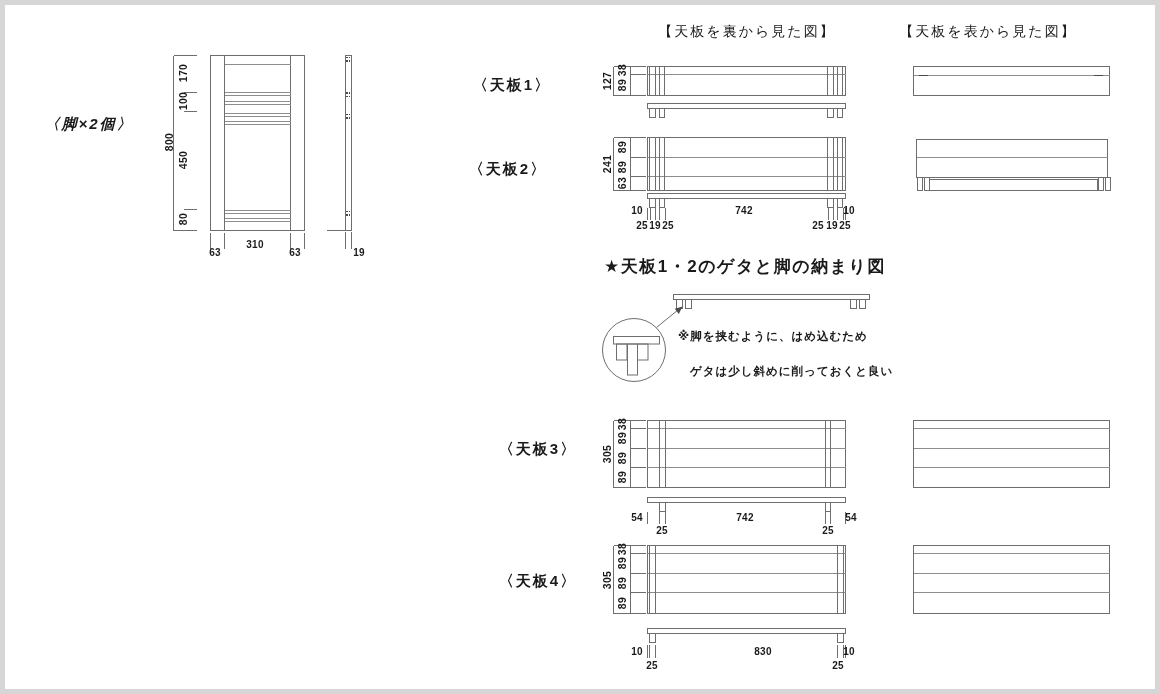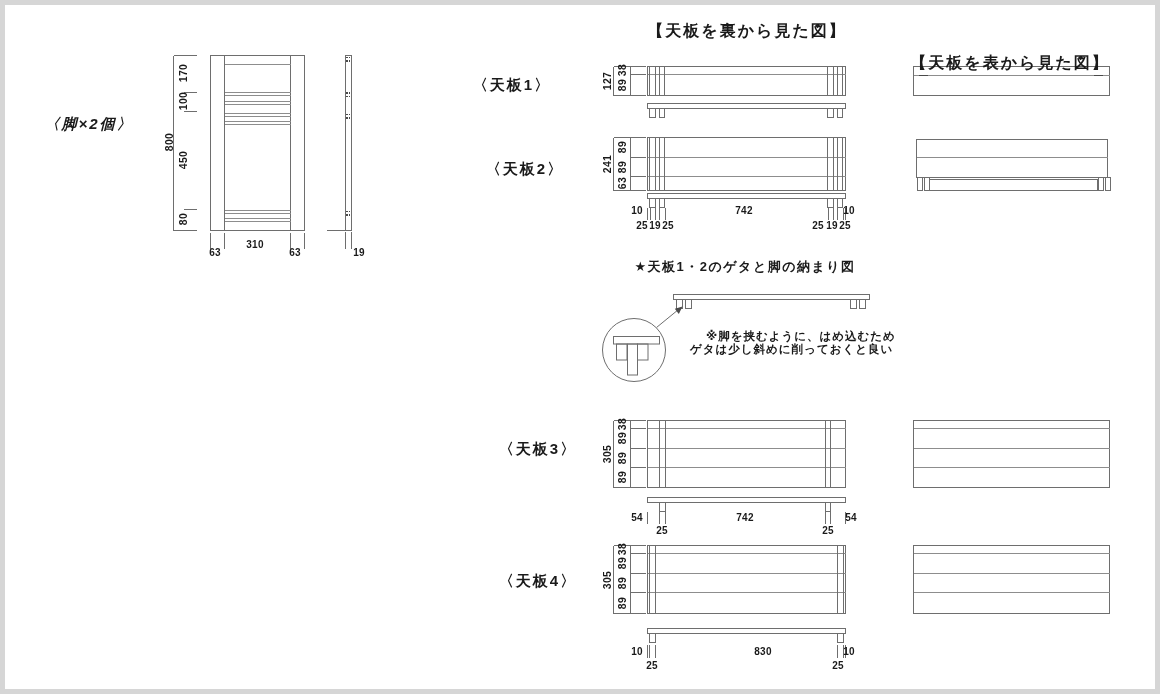--- a/index.html
+++ b/index.html
@@ -7,22 +7,22 @@
           font-family:"Liberation Sans","DejaVu Sans",sans-serif; }
   #canvas { position:absolute; left:5px; top:5px; right:5px; bottom:5px; background:#ffffff; }
   svg#art { position:absolute; left:0; top:0; }
   svg#art .ln { stroke:#6e6e6e; fill:none; stroke-width:1; }
   svg#art .ln2 { stroke:#8d8d8d; fill:none; stroke-width:1; }
   svg#art .fl { fill:#4a4a4a; stroke:none; }
   .t { position:absolute; color:#1a1a1a; white-space:nowrap; }
   .num  { font-weight:bold; font-size:10px; line-height:1; letter-spacing:0.3px; transform:translate(-50%,-50%); }
   .numv { font-weight:bold; font-size:10.5px; line-height:1; letter-spacing:0.3px; transform:translate(-50%,-50%) rotate(-90deg); }
   .cap  { font-weight:bold; font-size:15px; line-height:1; letter-spacing:2px; transform:translate(-50%,-50%); }
-  .hd   { font-weight:bold; font-size:16px; line-height:1; letter-spacing:2px; transform:translate(-50%,-50%); }
-  .asm  { font-weight:bold; font-size:13px; line-height:1; letter-spacing:1.5px; transform:translate(-50%,-50%); }
+  .hd   { font-weight:normal; font-size:14px; line-height:1; letter-spacing:2px; transform:translate(-50%,-50%); }
+  .asm  { font-weight:bold; font-size:17px; line-height:1; letter-spacing:1.5px; transform:translate(-50%,-50%); }
   .note { font-weight:bold; font-size:11.5px; line-height:1; letter-spacing:1px; }
 </style>
 </head>
 <body>
 
 <div id="page">
   <div id="canvas"></div>
 
   <svg id="art" width="1160" height="694" viewBox="0 0 1160 694" shape-rendering="crispEdges">
 
@@ -164,45 +164,45 @@
   <span class="t numv" style="left:183px;top:73px;">170</span>
   <span class="t numv" style="left:183px;top:101px;">100</span>
   <span class="t numv" style="left:183px;top:160px;">450</span>
   <span class="t numv" style="left:183px;top:219px;">80</span>
   <span class="t num" style="left:215px;top:253px;">63</span>
   <span class="t num" style="left:255px;top:245px;">310</span>
   <span class="t num" style="left:295px;top:253px;">63</span>
   <span class="t num" style="left:359px;top:253px;">19</span>
 
   <span class="t hd" style="left:747px;top:31px;">【天板を裏から見た図】</span>
-  <span class="t hd" style="left:1010px;top:31px;margin-top:32px;">【天板を表から見た図】</span>
+  <span class="t hd" style="left:988px;top:31px;">【天板を表から見た図】</span>
 
   <span class="t cap" style="left:512px;top:84px;">〈天板1〉</span>
   <span class="t numv" style="left:607px;top:81px;">127</span>
   <span class="t numv" style="left:622px;top:70px;">38</span>
   <span class="t numv" style="left:622px;top:85px;">89</span>
 
-  <span class="t cap" style="left:525px;top:168px;">〈天板2〉</span>
+  <span class="t cap" style="left:508px;top:168px;">〈天板2〉</span>
   <span class="t numv" style="left:607px;top:164px;">241</span>
   <span class="t numv" style="left:622px;top:147px;">89</span>
   <span class="t numv" style="left:622px;top:167px;">89</span>
   <span class="t numv" style="left:622px;top:183px;">63</span>
   <span class="t num" style="left:637px;top:211px;">10</span>
   <span class="t num" style="left:744px;top:211px;">742</span>
   <span class="t num" style="left:849px;top:211px;">10</span>
   <span class="t num" style="left:642px;top:226px;">25</span>
   <span class="t num" style="left:655px;top:226px;">19</span>
   <span class="t num" style="left:668px;top:226px;">25</span>
   <span class="t num" style="left:818px;top:226px;">25</span>
   <span class="t num" style="left:832px;top:226px;">19</span>
   <span class="t num" style="left:845px;top:226px;">25</span>
 
   <span class="t asm" style="left:745px;top:266px;">★天板1・2のゲタと脚の納まり図</span>
-  <span class="t note" style="left:678px;top:331px;margin-left:28px;">※脚を挟むように、はめ込むため</span>
-  <span class="t note" style="left:690px;top:344px;text-align:center;">ゲタは少し斜めに削っておくと良い</span>
+  <span class="t note" style="left:678px;top:331px;">※脚を挟むように、はめ込むため</span>
+  <span class="t note" style="left:690px;top:366px;text-align:center;">ゲタは少し斜めに削っておくと良い</span>
 
   <span class="t cap" style="left:538px;top:448px;">〈天板3〉</span>
   <span class="t numv" style="left:607px;top:454px;">305</span>
   <span class="t numv" style="left:622px;top:424px;">38</span>
   <span class="t numv" style="left:622px;top:438px;">89</span>
   <span class="t numv" style="left:622px;top:458px;">89</span>
   <span class="t numv" style="left:622px;top:477px;">89</span>
   <span class="t num" style="left:637px;top:518px;">54</span>
   <span class="t num" style="left:745px;top:518px;">742</span>
   <span class="t num" style="left:851px;top:518px;">54</span>

